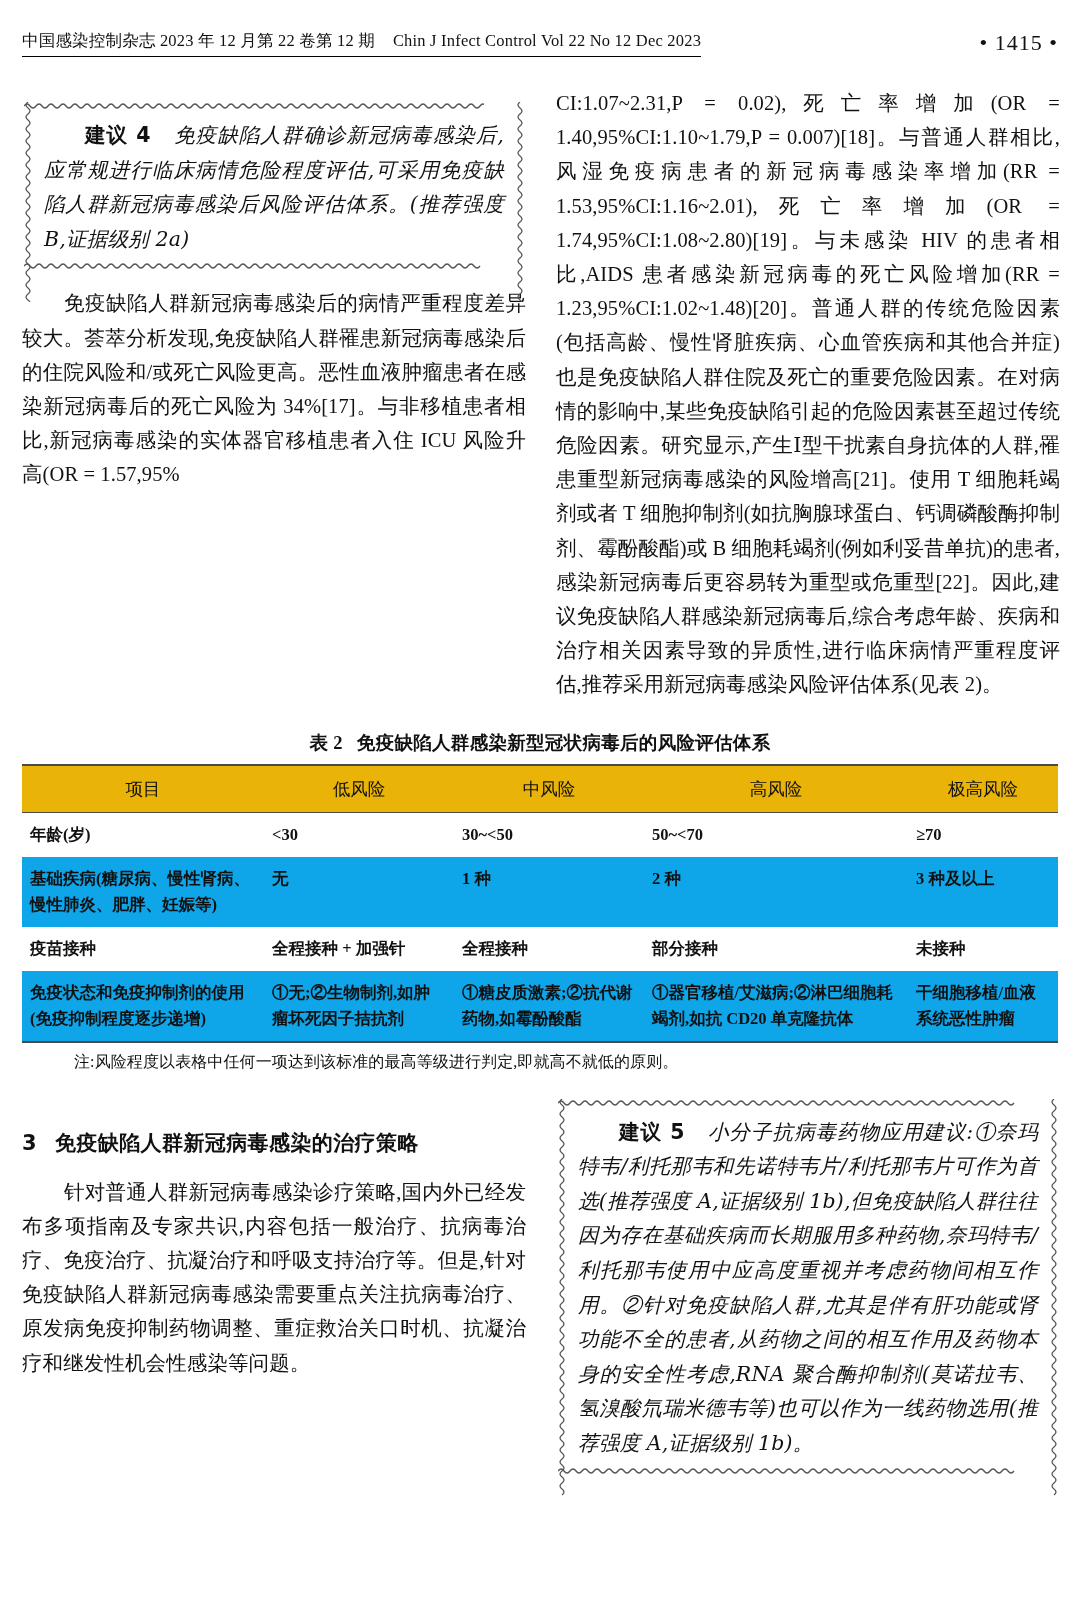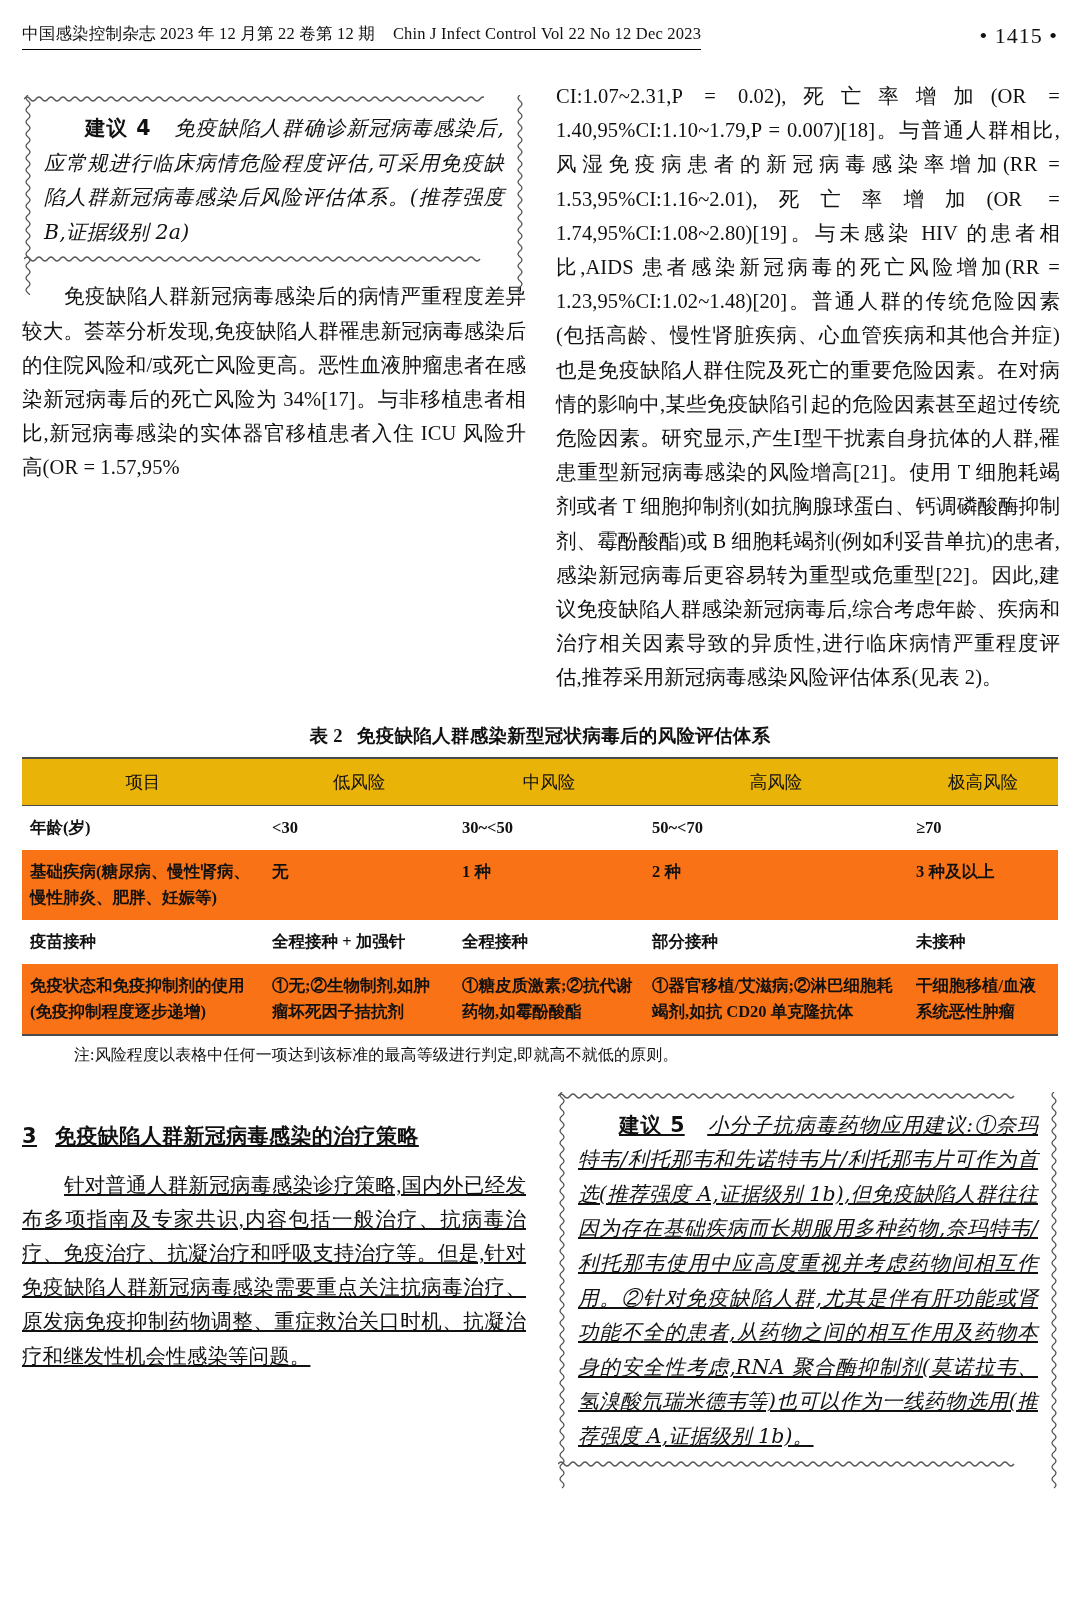--- a/index.html
+++ b/index.html
@@ -13,21 +13,21 @@
     font-family: "Liberation Serif", "DejaVu Serif", serif;
     color: #111;
     position: relative;
     overflow: hidden;
   }
   .page {
     width: 1080px;
     height: 1233px;
     position: relative;
     box-sizing: border-box;
-    padding: 9px 22px;
+    padding: 16px 22px;
   }
 
   
   .runhead {
     position: relative;
     height: 44px;
     display: flex;
     align-items: flex-start;
     justify-content: space-between;
     padding-top: 14px;
@@ -127,40 +127,40 @@
     border-bottom: 1.4px solid #4a4a4a;
     font-size: 17.5px;
   }
   table.risk tbody td {
     padding: 9px 8px 9px 8px;
     vertical-align: top;
     line-height: 26px;
     text-align: left;
     font-weight: bold;
   }
-  table.risk tbody tr.shaded td { background: #f97316; }
+  table.risk tbody tr.shaded td { background: #0ea5e9; }
   table.risk tbody tr.last td { border-bottom: 2.5px solid #4a4a4a; }
   .tnote {
     font-size: 16px;
     margin-top: 9px;
     padding-left: 52px;
     letter-spacing: 0.1px;
   }
 
   
   h2.sect {
     font-size: 21px;
     font-weight: bold;
     margin: 30px 0 18px 0;
     font-family: "DejaVu Sans", "Liberation Sans", sans-serif;
     letter-spacing: 0.4px;
   }
   h2.sect .num { margin-right: 18px; }
 
-  .lower-cols { margin-top: 26px; text-decoration: underline; }
+  .lower-cols { margin-top: 26px; }
 </style>
 </head>
 <body>
 
 <div class="page">
 
   <div class="runhead">
     <div class="runhead-left">
       <span>中国感染控制杂志 2023 年 12 月第 22 卷第 12 期</span><span class="en">Chin J Infect Control Vol 22 No 12 Dec 2023</span>
     </div>

